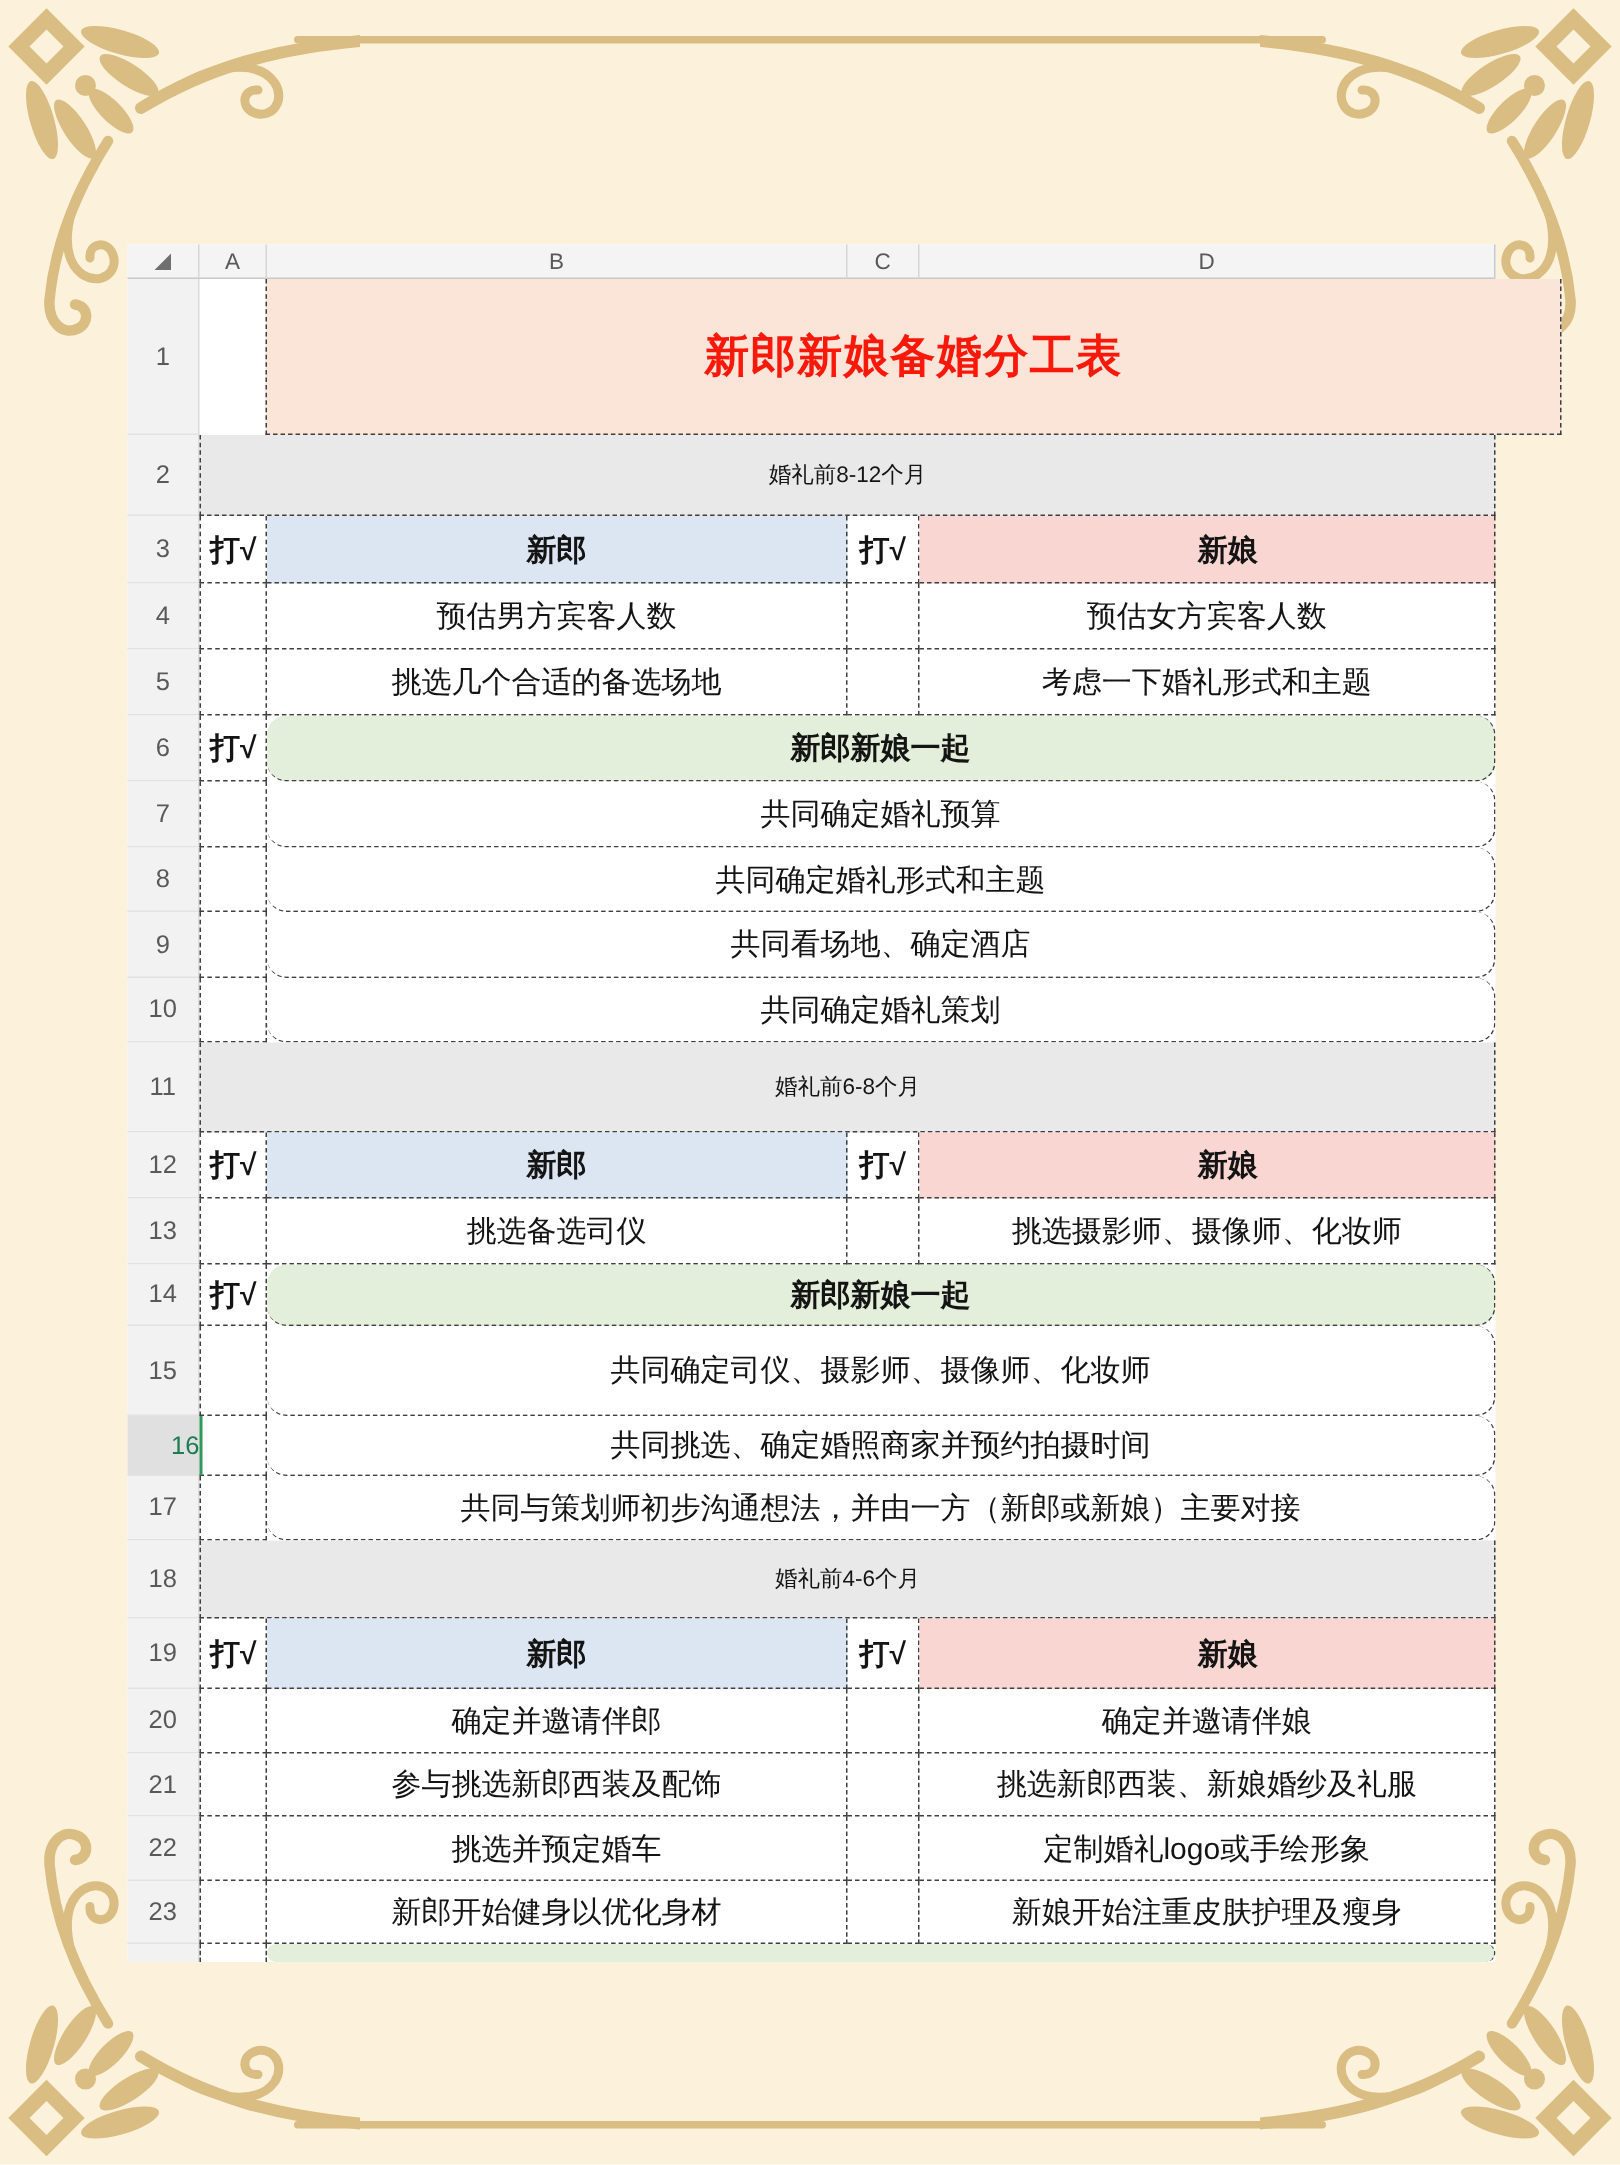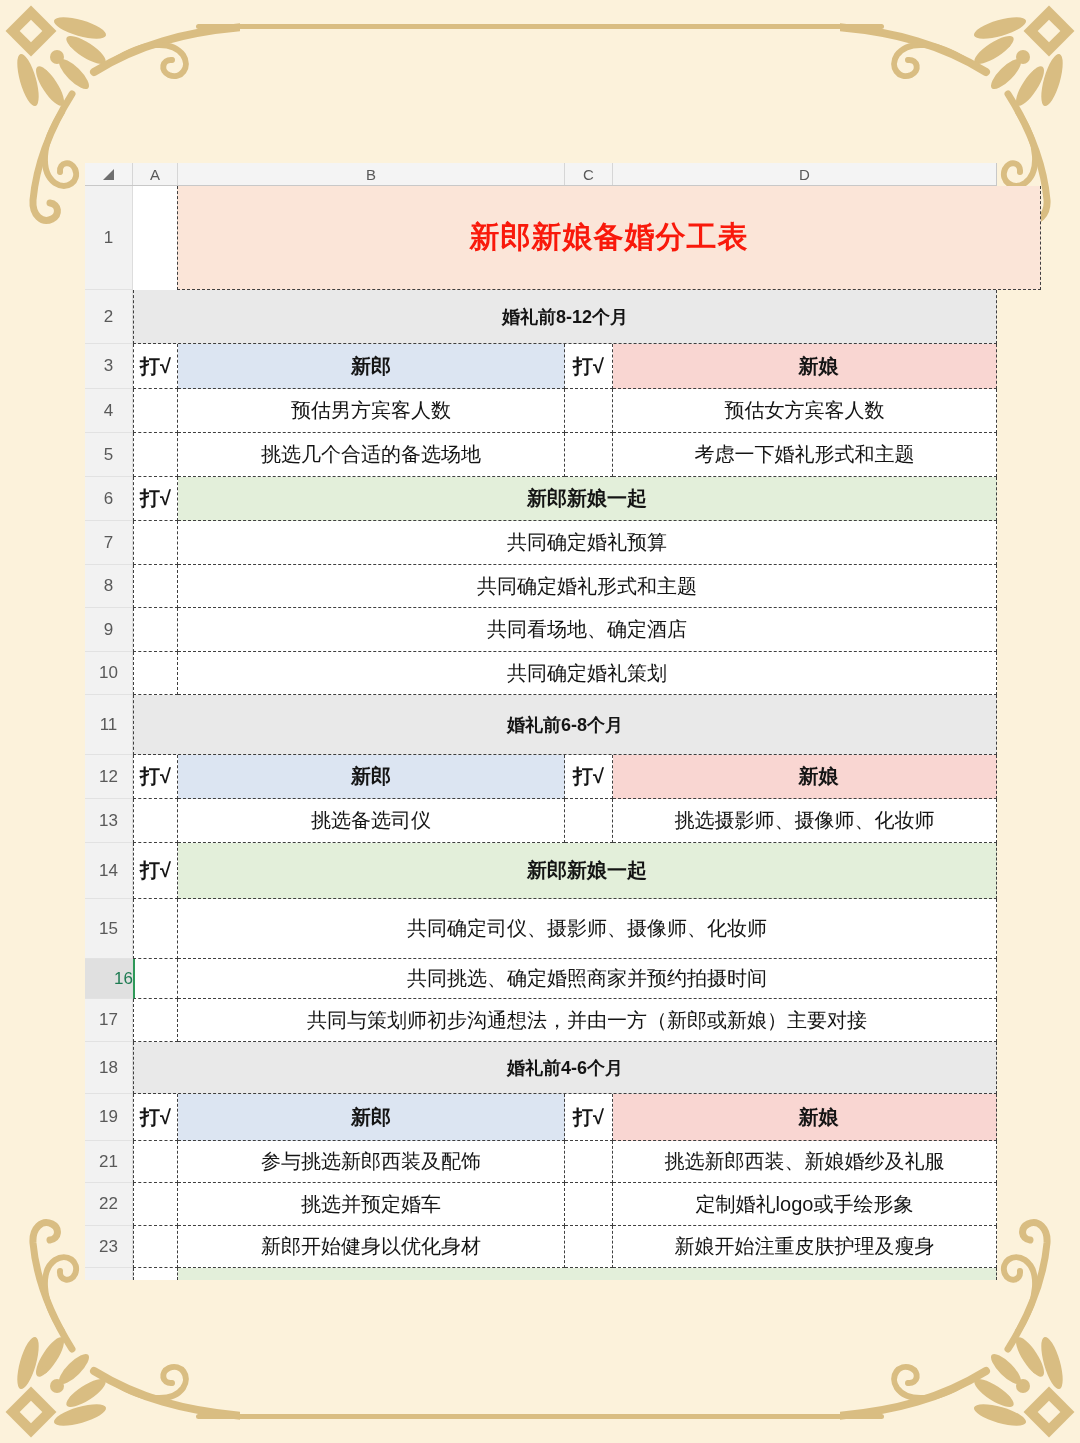--- a/index.html
+++ b/index.html
@@ -35,24 +35,24 @@
          display:flex; align-items:center; justify-content:center;
          color:#595959; font-size:17px; }
   .gut.sel { background:#E0E0E0; color:#1E7B52;padding-left:30px; }
 
   .cell { display:flex; align-items:center; justify-content:center; flex-shrink:0;
           border-right:1px dashed #3F3F3F; border-bottom:1px dashed #3F3F3F;
           font-size:20px; color:#141414; text-align:center;
           overflow:hidden; white-space:nowrap; }
   .cell.first { border-left:1px dashed #3F3F3F; }
   .wA { width:45px; } .wB { width:387px; } .wC { width:48px; } .wD { width:384px; }
-  .wBCD { width:819px; } .wABCD { width:864px; }
+  .wBCD { width:819px;border-radius:13px; } .wABCD { width:864px; }
 
   .title-cell { background:#FBE5D8; color:#F9190B; font-weight:bold; font-size:30px; letter-spacing:1px;margin-left:44px; }
-  .section-cell { background:#E9E9E9; font-weight:bold; font-size:18px; }
+  .section-cell { background:#E9E9E9; font-weight:normal; font-size:15px; }
   .check-cell { font-weight:bold; }
   .groom-cell { background:#DCE5F2; font-weight:bold; }
   .bride-cell { background:#F9D6D2; font-weight:bold;padding-left:28px; }
   .together-cell { background:#E3EFDA; font-weight:bold; }
   .task-cell { font-weight:500; font-size:20px;text-align:center; }
   .sel-a { border-left:2px solid #2E9958 !important; }
 
   .partial .cell { border-bottom:none; }
   .partial .gut { border-bottom:none; }
   .partial-green { background:#E3EFDA; }
@@ -188,21 +188,21 @@
   </div>
 
   <div class="row" style="height:44px">
     <div class="gut">13</div>
     <div class="cell first wA"></div>
     <div class="cell wB task-cell">挑选备选司仪</div>
     <div class="cell wC"></div>
     <div class="cell wD task-cell">挑选摄影师、摄像师、化妆师</div>
   </div>
 
-  <div class="row" style="height:56px">
+  <div class="row" style="height:41px">
     <div class="gut">14</div>
     <div class="cell first wA check-cell">打√</div>
     <div class="cell wBCD together-cell">新郎新娘一起</div>
   </div>
 
   <div class="row" style="height:60px">
     <div class="gut">15</div>
     <div class="cell first wA"></div>
     <div class="cell wBCD task-cell">共同确定司仪、摄影师、摄像师、化妆师</div>
   </div>
@@ -223,20 +223,27 @@
   </div>
 
   <div class="row" style="height:47px">
     <div class="gut">19</div>
     <div class="cell first wA check-cell">打√</div>
     <div class="cell wB groom-cell">新郎</div>
     <div class="cell wC check-cell">打√</div>
     <div class="cell wD bride-cell">新娘</div>
   </div>
 
+  <div class="row" style="height:43px">
+    <div class="gut">20</div>
+    <div class="cell first wA"></div>
+    <div class="cell wB task-cell">确定并邀请伴郎</div>
+    <div class="cell wC"></div>
+    <div class="cell wD task-cell">确定并邀请伴娘</div>
+  </div>
   <div class="row" style="height:42px">
     <div class="gut">21</div>
     <div class="cell first wA"></div>
     <div class="cell wB task-cell">参与挑选新郎西装及配饰</div>
     <div class="cell wC"></div>
     <div class="cell wD task-cell">挑选新郎西装、新娘婚纱及礼服</div>
   </div>
   <div class="row" style="height:43px">
     <div class="gut">22</div>
     <div class="cell first wA"></div>

